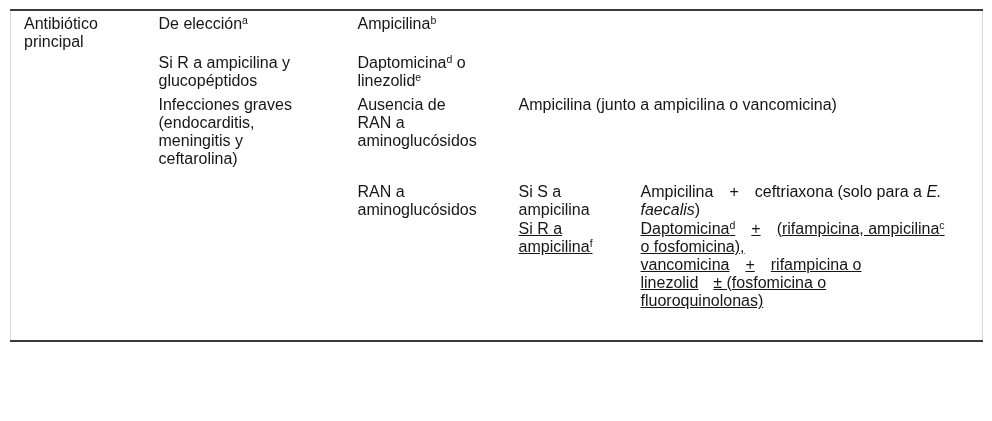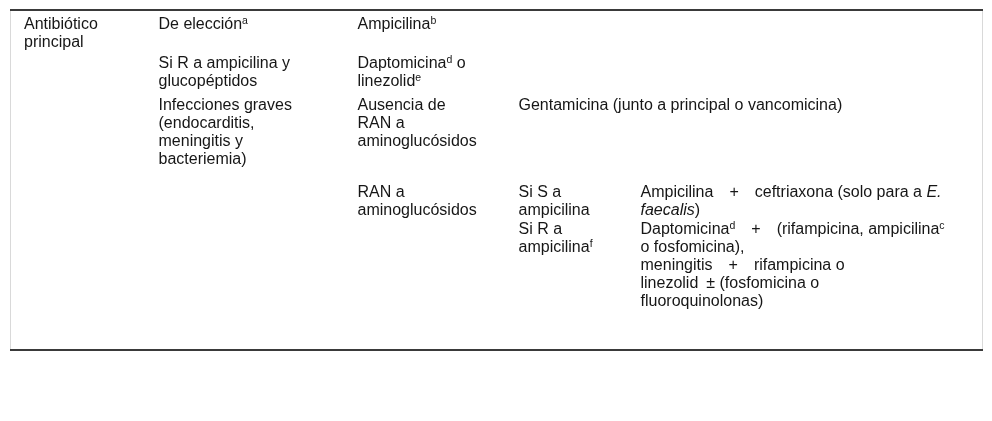--- a/index.html
+++ b/index.html
@@ -36,32 +36,32 @@
     font-size:16px;
     line-height:18px;
   }
   td:first-child{padding-left:13px;}
   tr.r0 td{padding-top:4px;margin-top:28px;}
   tr.r1 td{padding-top:10px;}
   tr.r2 td{padding-top:3px;}
   tr.r3 td{padding-top:7px;}
   tr.r4 td{padding-top:6px;}
   tr.r5 td{padding-top:15px;}
-  tr.r6 td{padding-top:1px;padding-bottom:39px;}
+  tr.r6 td{padding-top:1px;padding-bottom:30px;text-decoration:underline;}
   .ln{white-space:pre;}
   sup{
     font-size:10.5px;
     line-height:0;
     vertical-align:baseline;
     position:relative;
     top:-5.5px;
   }
   i{font-style:italic;}
   .sp-both{margin:0 16px;}
-  .sp-left{margin-left:8px;}
+  .sp-left{margin-left:15px;}
 </style>
 </head>
 <body>
 
 <div class="table-wrap">
   <table class="tx">
     <colgroup>
       <col style="width:148px">
       <col style="width:199px">
       <col style="width:161px">
@@ -95,29 +95,29 @@
           </td>
           <td></td>
           <td></td>
         </tr>
         <tr class="r4">
           <td></td>
           <td>
             <div class="ln"><span>Infecciones graves</span></div>
             <div class="ln"><span>(endocarditis,</span></div>
             <div class="ln"><span>meningitis y</span></div>
-            <div class="ln"><span>bacteriemia)</span></div>
+            <div class="ln"><span>ceftarolina)</span></div>
           </td>
           <td>
             <div class="ln"><span>Ausencia de</span></div>
             <div class="ln"><span>RAN a</span></div>
             <div class="ln"><span>aminoglucósidos</span></div>
           </td>
           <td colspan="2">
-            <div class="ln"><span>Gentamicina (junto a principal o vancomicina)</span></div>
+            <div class="ln"><span>Ampicilina (junto a ampicilina o vancomicina)</span></div>
           </td>
         </tr>
         <tr class="r5">
           <td></td>
           <td></td>
           <td>
             <div class="ln"><span>RAN a</span></div>
             <div class="ln"><span>aminoglucósidos</span></div>
           </td>
           <td>
@@ -133,20 +133,20 @@
           <td></td>
           <td></td>
           <td></td>
           <td>
             <div class="ln"><span>Si R a</span></div>
             <div class="ln"><span>ampicilina</span><sup>f</sup></div>
           </td>
           <td>
             <div class="ln"><span>Daptomicina</span><sup>d</sup><span class="sp-both">+</span><span>(rifampicina, ampicilina</span><sup>c</sup></div>
             <div class="ln"><span>o fosfomicina),</span></div>
-            <div class="ln"><span>meningitis</span><span class="sp-both">+</span><span>rifampicina o</span></div>
+            <div class="ln"><span>vancomicina</span><span class="sp-both">+</span><span>rifampicina o</span></div>
             <div class="ln"><span>linezolid</span><span class="sp-left">± (fosfomicina o</span></div>
             <div class="ln"><span>fluoroquinolonas)</span></div>
           </td>
         </tr>
       </tbody>
   </table>
 </div>
 
 </body></html>

